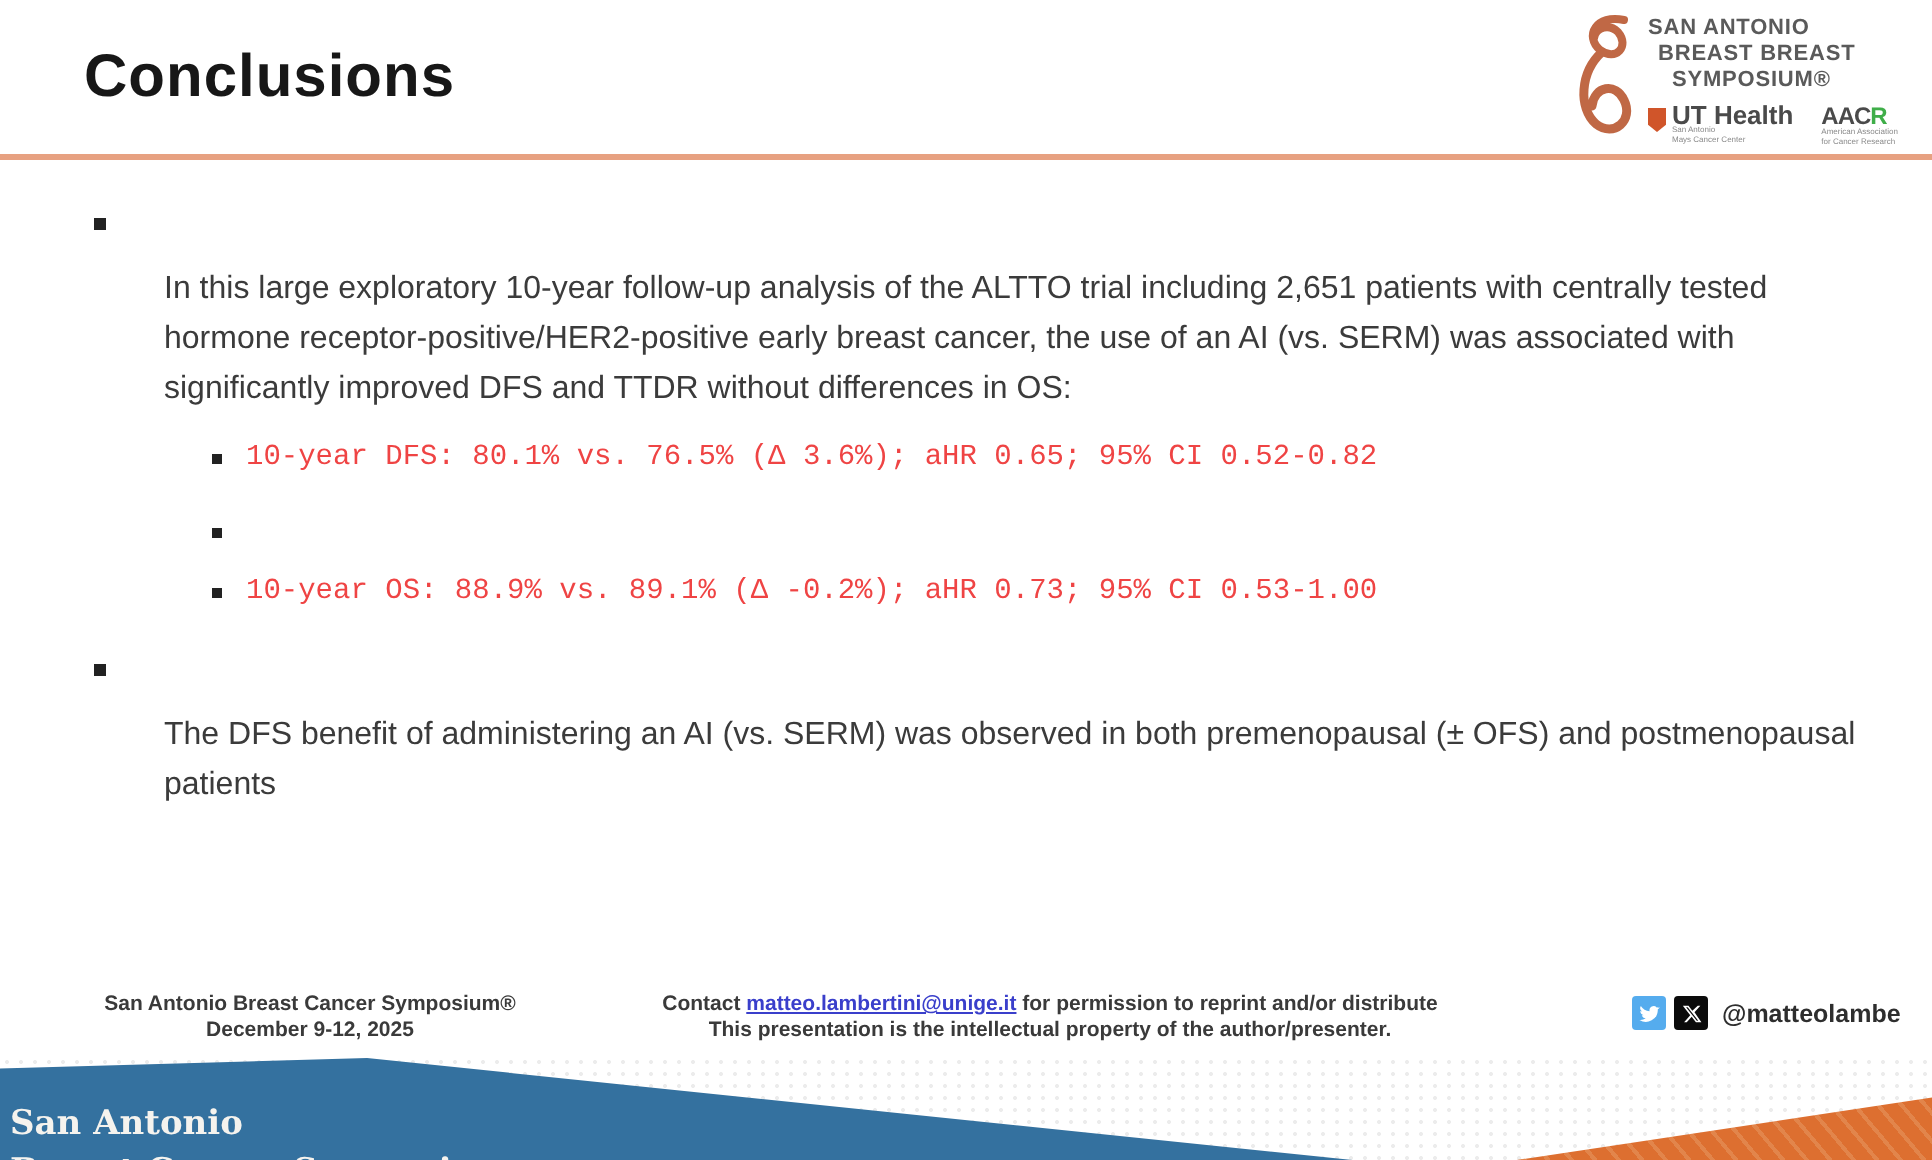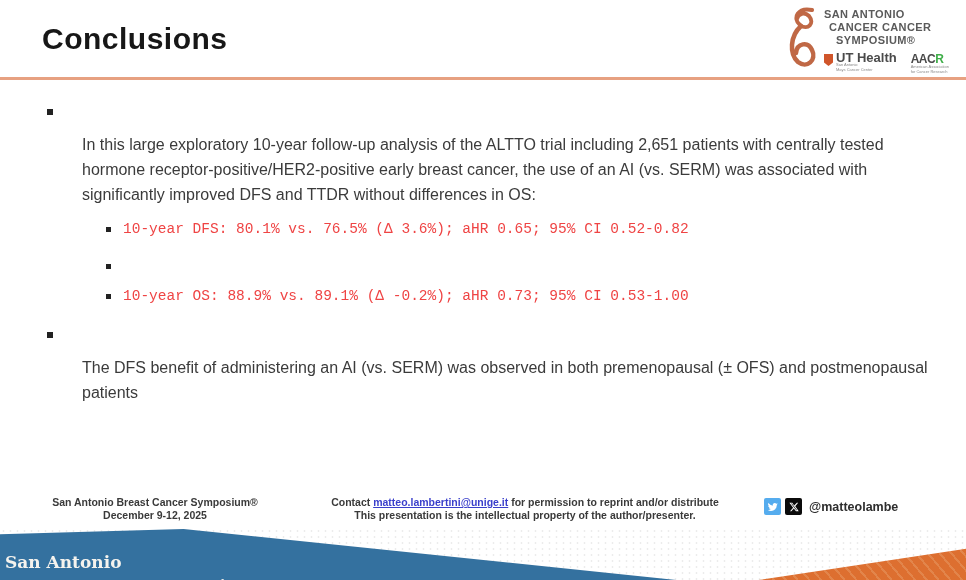--- a/index.html
+++ b/index.html
@@ -45,21 +45,21 @@
   .sub-text{margin-left:12px;font-size:14.5px;line-height:20px;color:#ef4444;font-family:Liberation Mono, monospace;}
   .subs{margin-bottom:16px;}
 
   
   .footer{position:absolute;left:0;top:492px;width:856px;height:40px;}
   .f-left{position:absolute;left:10px;top:4px;width:290px;text-align:center;
     font-size:10.5px;font-weight:700;color:#3a3a3a;line-height:13px;}
   .f-center{position:absolute;left:300px;top:4px;width:450px;text-align:center;
     font-size:10.5px;font-weight:700;color:#3a3a3a;line-height:13px;}
   .f-link{color:#3a3fcb;text-decoration:underline;cursor:pointer;}
-  .f-right{position:absolute;left:764px;top:6px;display:flex;align-items:center;gap:4px;}
+  .f-right{position:absolute;left:816px;top:6px;display:flex;align-items:center;gap:4px;}
   .icon-tw{width:17px;height:17px;background:#55acee;border-radius:2px;
     display:flex;align-items:center;justify-content:center;}
   .icon-x{width:17px;height:17px;background:#0b0b0b;border-radius:2px;
     display:flex;align-items:center;justify-content:center;}
   .handle{font-size:12.5px;font-weight:700;color:#2e2e2e;margin-left:3px;}
 
   
   .banner{position:absolute;left:0;top:528px;width:966px;height:52px;overflow:hidden;}
   .banner-texture{position:absolute;inset:0;
     background-image:radial-gradient(#c9c9c9 1px, transparent 1.2px);
@@ -78,21 +78,21 @@
 <div class="header">
   <h1 class="title">Conclusions</h1>
 
   <div class="logo-block">
     <svg class="ribbon" viewBox="0 0 34 62">
       <path d="M24 4 C10 1, 4 12, 12 19 C20 25, 27 17, 21 10 C17 6, 10 7, 9 13" fill="none" stroke="#c06845" stroke-width="4" stroke-linecap="round"></path>
       <path d="M13 20 C2 30, 1 48, 10 56 C19 63, 29 54, 24 44 C20 35, 9 37, 8 47" fill="none" stroke="#c06845" stroke-width="4.5" stroke-linecap="round"></path>
     </svg>
     <div class="logo-text">
       <div class="l1">SAN ANTONIO</div>
-      <div class="l2">CANCER CANCER</div>
+      <div class="l2">BREAST BREAST</div>
       <div class="l3">SYMPOSIUM®</div>
     </div>
     <div class="partner-row">
       <div class="ut">
         <div class="ut-shield"></div>
         <div>
           <div class="ut-txt">UT Health</div>
           <div class="ut-sub">San Antonio</div>
           <div class="ut-sub">Mays Cancer Center</div>
         </div>

